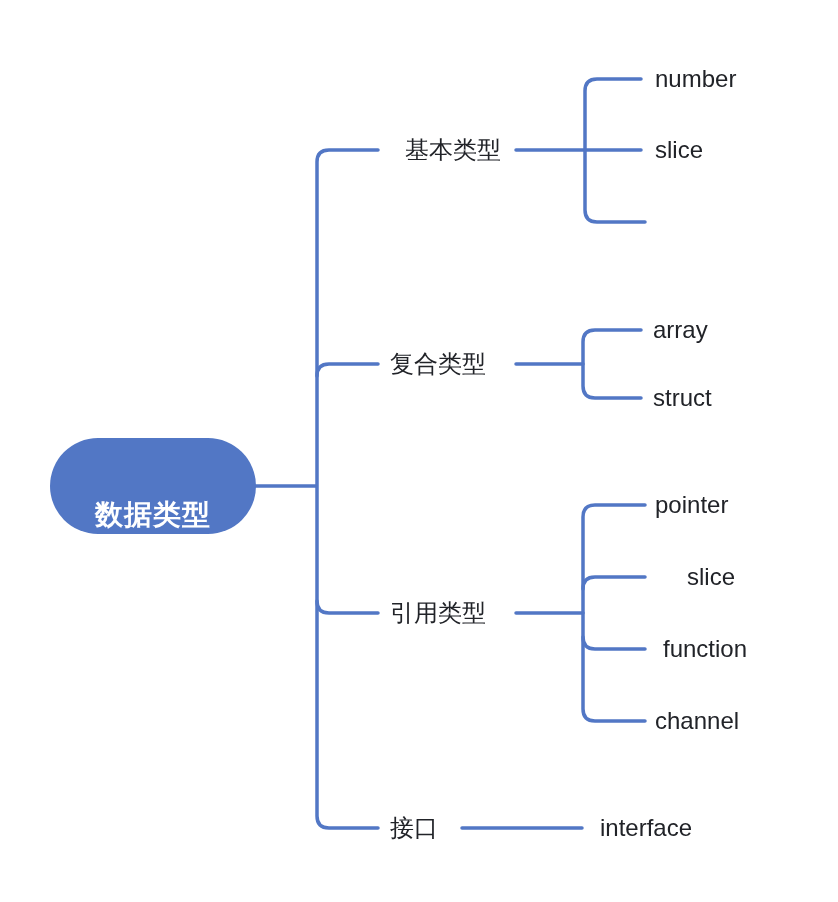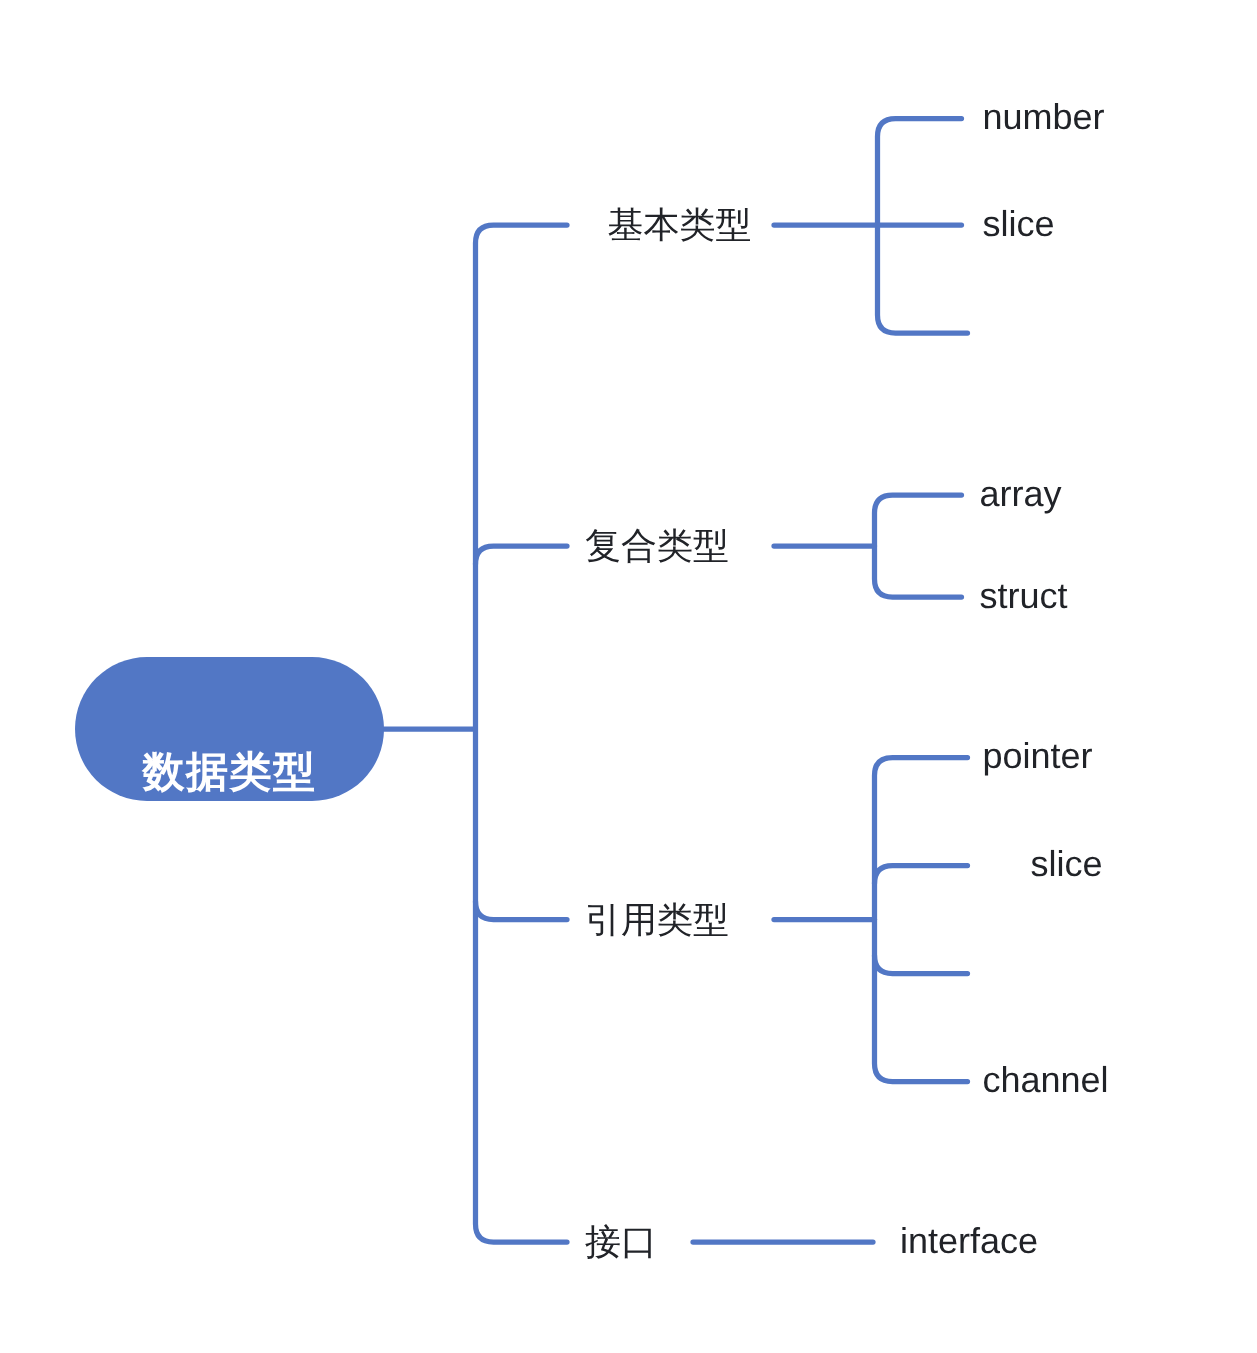--- a/index.html
+++ b/index.html
@@ -99,17 +99,18 @@
   <div class="node" style="left:390px; top:828px;">接口</div>
 
   <div class="node" style="left:655px; top:79px;">number</div>
   <div class="node" style="left:655px; top:150px;">slice</div>
 
   <div class="node" style="left:653px; top:330px;">array</div>
   <div class="node" style="left:653px; top:398px;">struct</div>
 
   <div class="node" style="left:655px; top:505px;">pointer</div>
   <div class="node" style="left:687px; top:577px;">slice</div>
+  <div class="node" style="left:663px; top:649px;">function</div>
   <div class="node" style="left:655px; top:721px;">channel</div>
 
   <div class="node" style="left:600px; top:828px;">interface</div>
 
 </div>
 
 </body></html>

